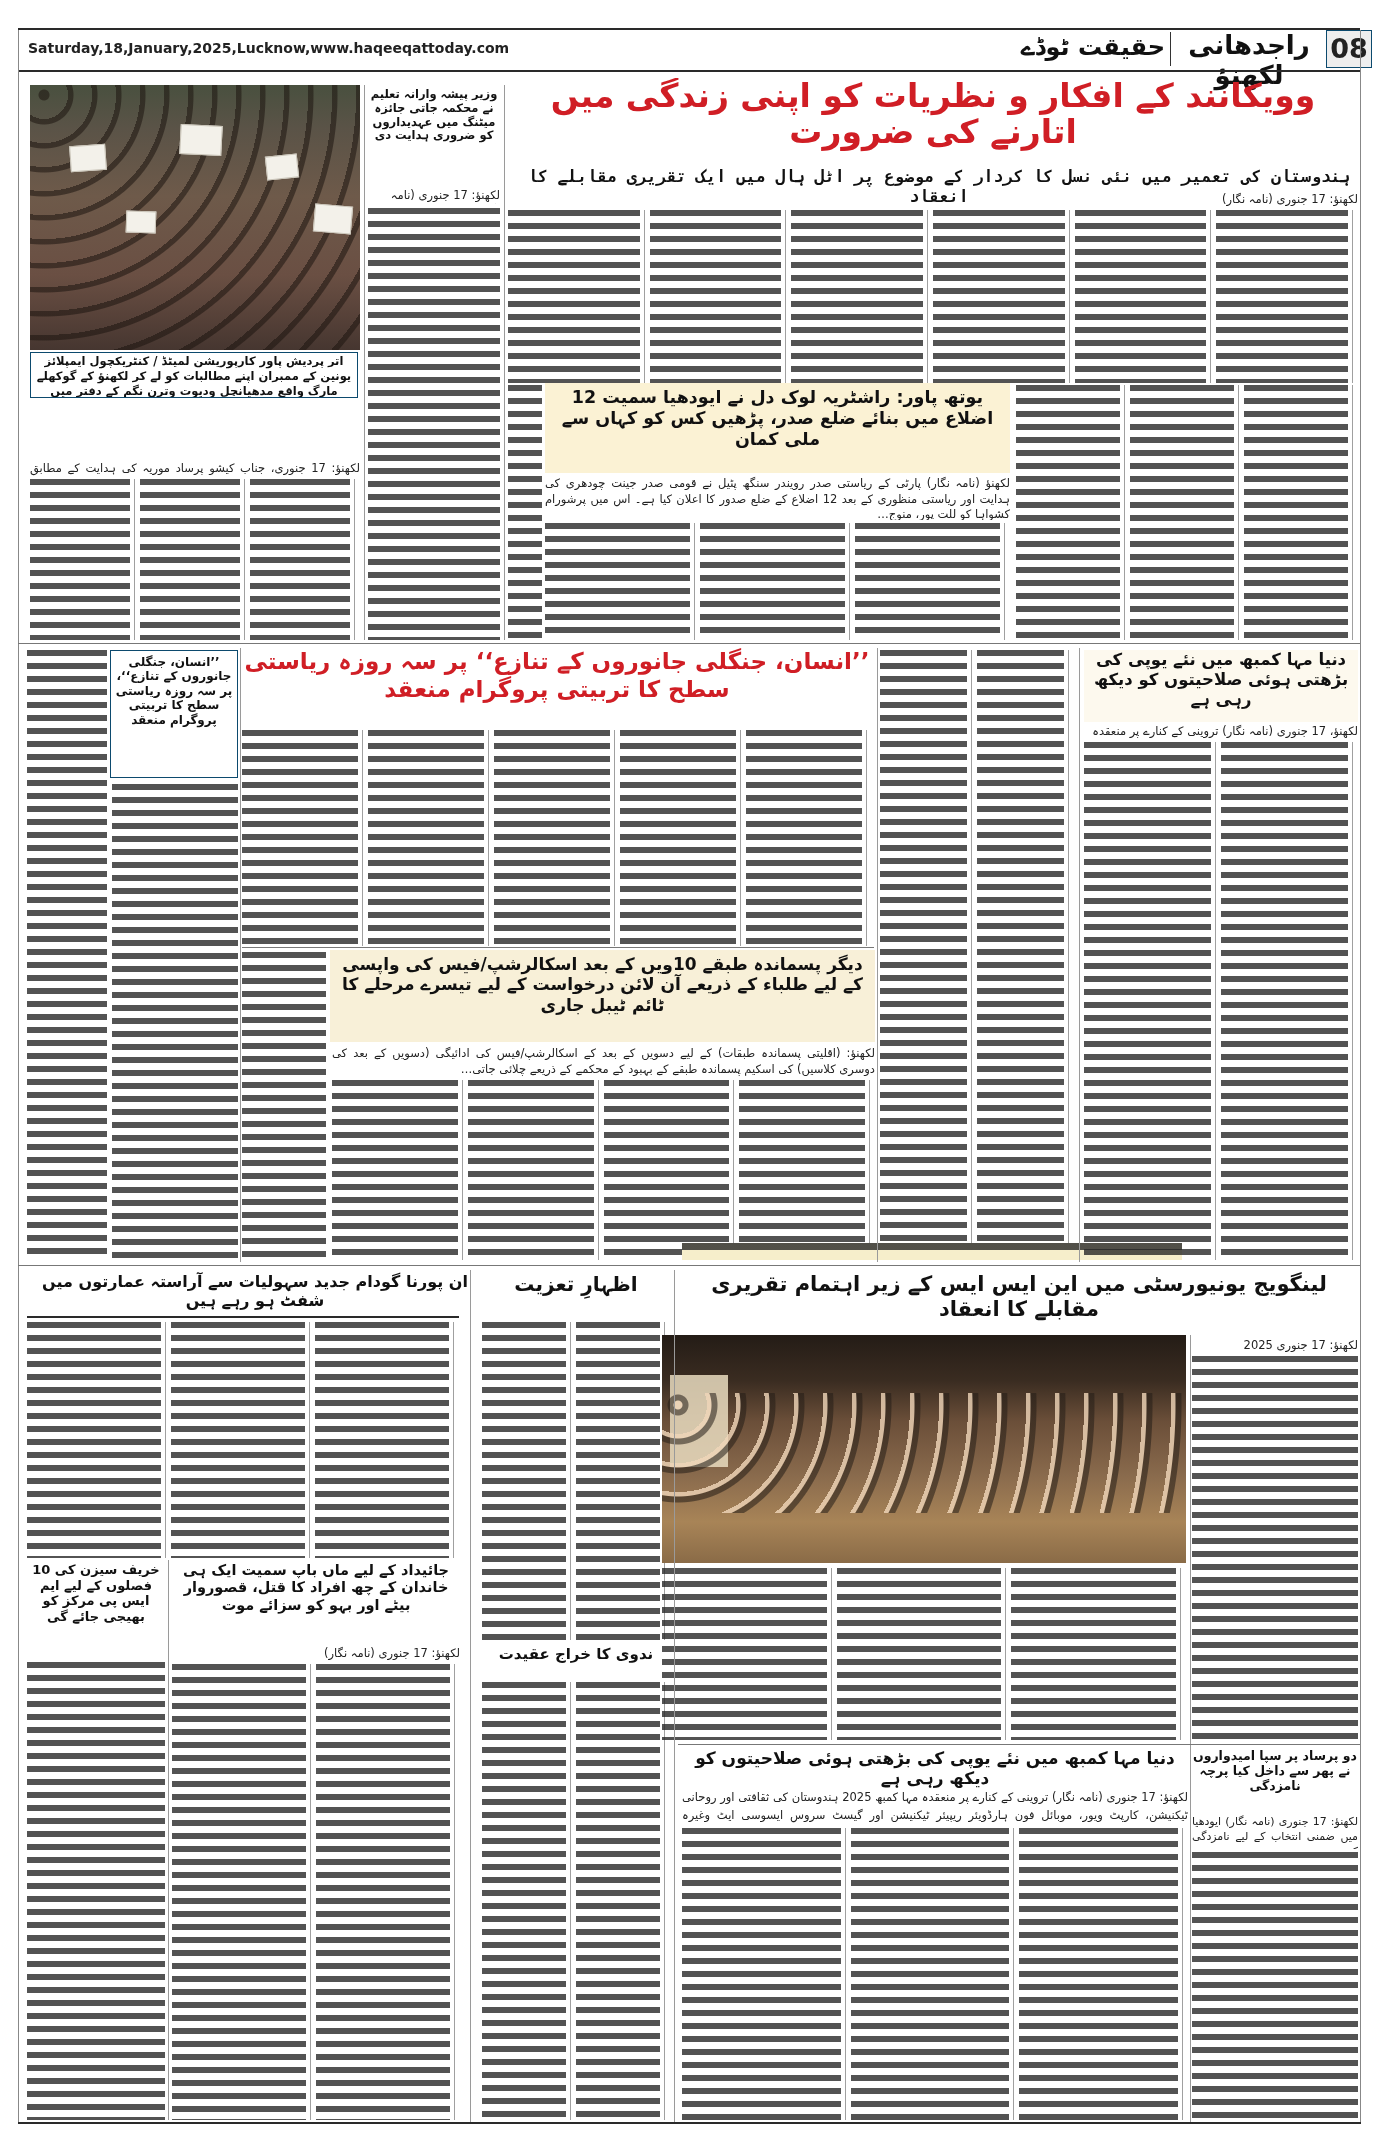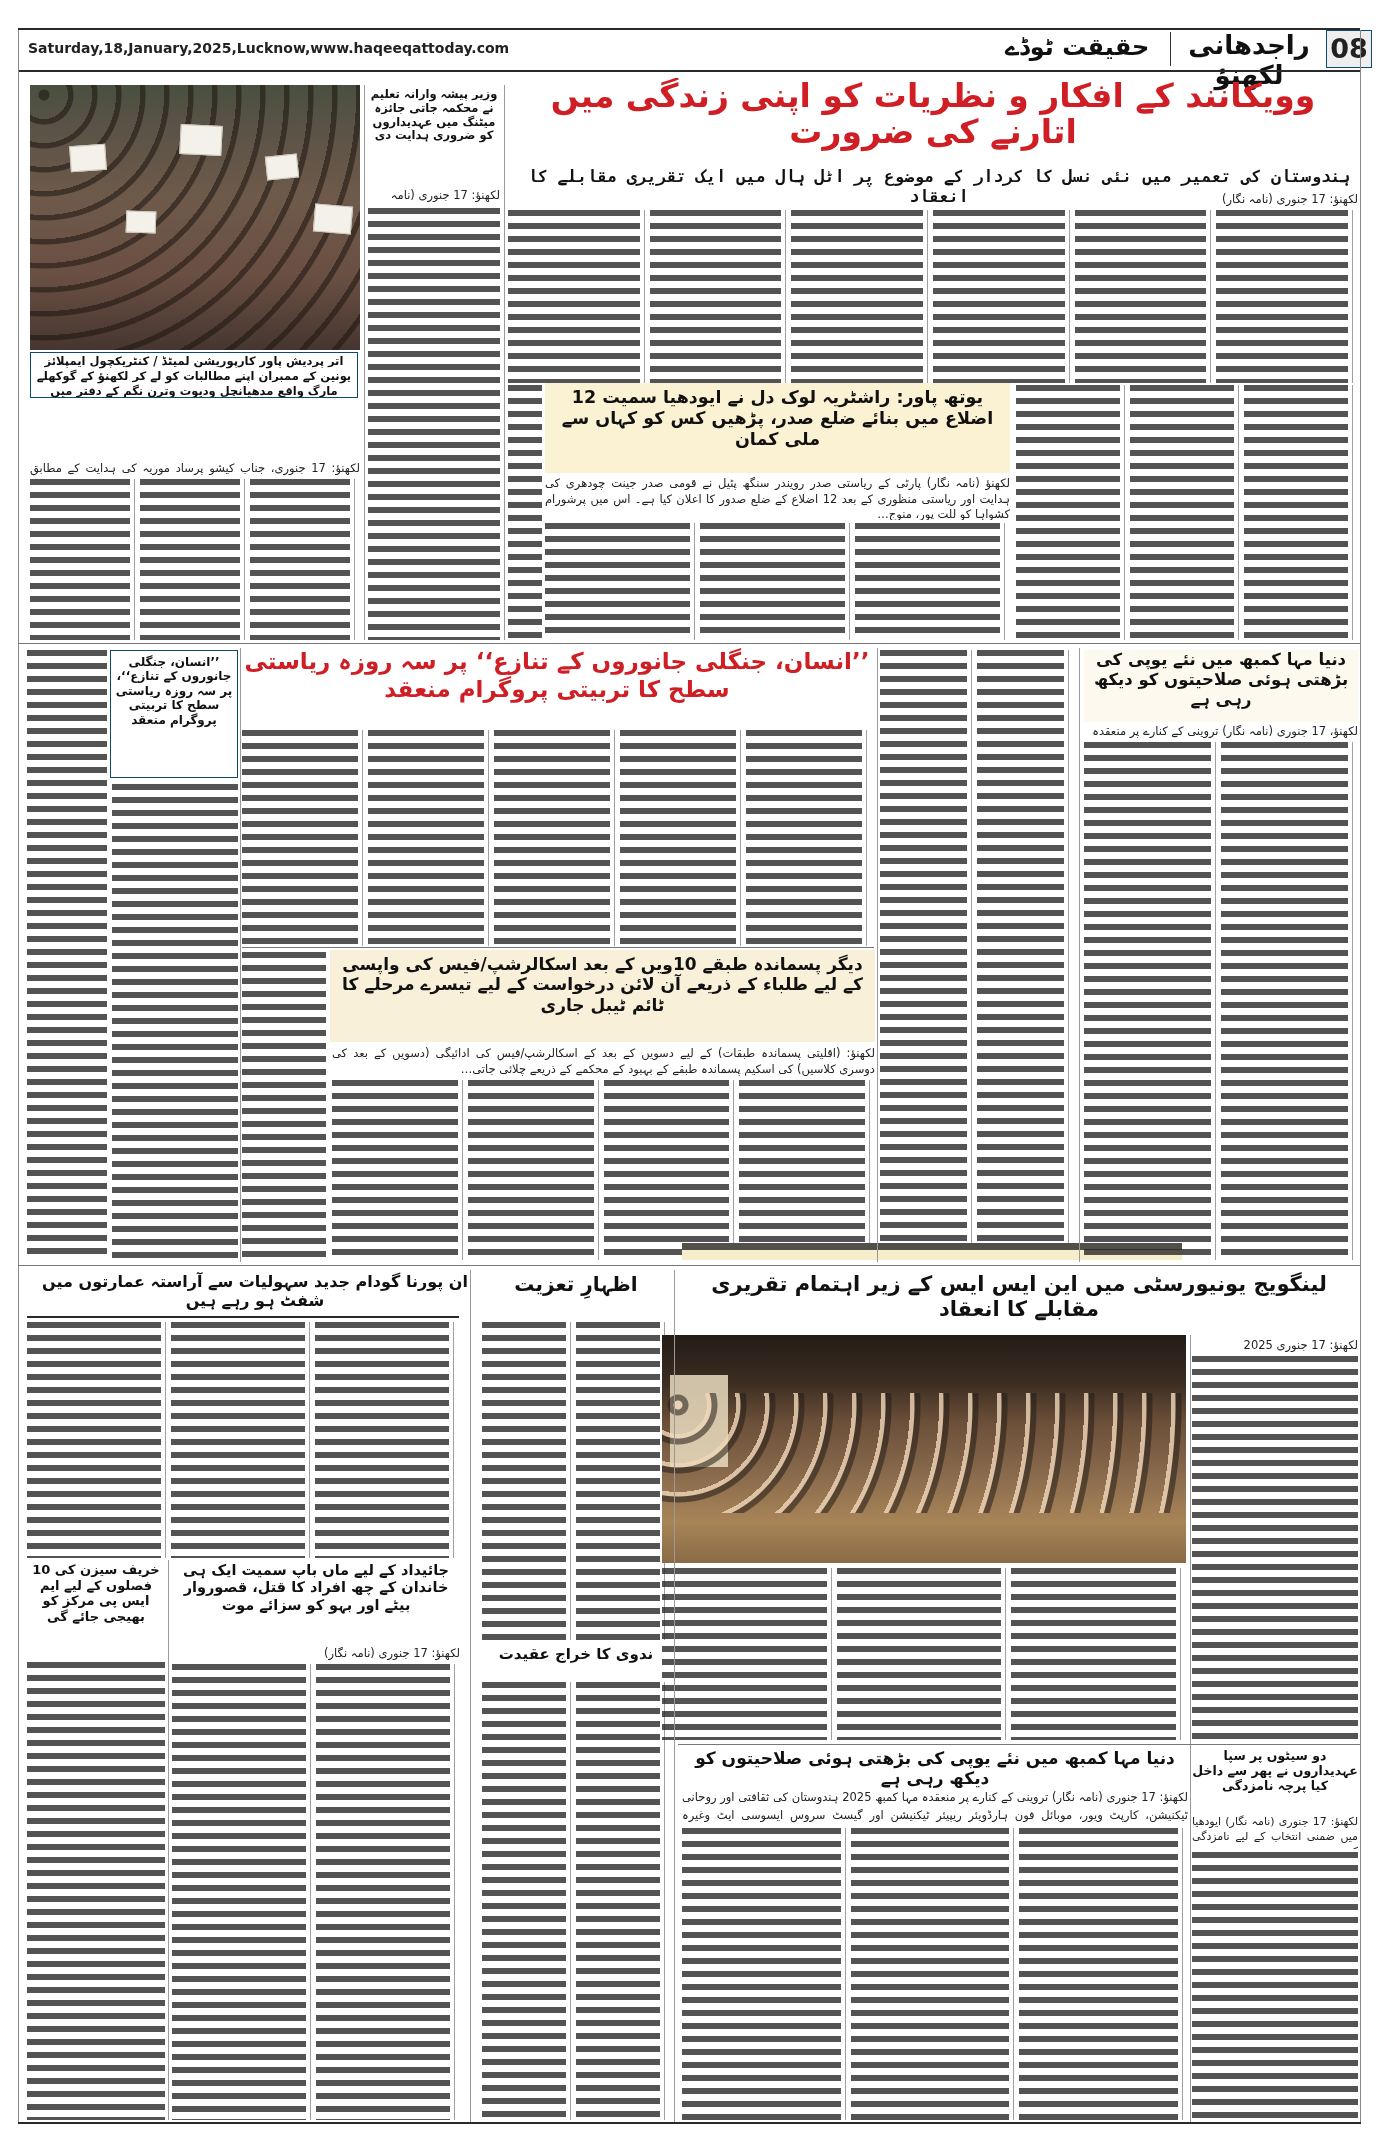--- a/index.html
+++ b/index.html
@@ -38,21 +38,21 @@
   .placard{position:absolute;background:#f3f1ea;border:1px solid #c9c4b8;}
 </style>
 </head>
 <body>
 
 <div class="page">
 
   <div class="abs rule-h" style="left:18px;top:28px;width:1342px;height:2px;"></div>
   <div class="abs" style="left:28px;top:40px;font-size:14px;font-weight:bold;color:#222;">Saturday,18,January,2025,Lucknow,www.haqeeqattoday.com</div>
 
-  <div class="abs ur" style="left:1005px;top:33px;width:160px;font-size:24px;font-weight:bold;color:#111;text-align:left;">حقیقت ٹوڈے</div>
+  <div class="abs ur" style="left:1005px;top:33px;width:160px;font-size:24px;font-weight:bold;color:#111;text-align:right;">حقیقت ٹوڈے</div>
   <div class="abs rule-v" style="left:1170px;top:32px;height:34px;background:#333;"></div>
   <div class="abs ur" style="left:1176px;top:30px;width:146px;font-size:26px;font-weight:bold;color:#111;text-align:center;">راجدھانی لکھنؤ</div>
   <div class="abs boxed" style="left:1326px;top:30px;width:44px;height:36px;background:#eeeeee;font-size:27px;font-weight:bold;color:#222;text-align:center;line-height:36px;">08</div>
   <div class="abs rule-h" style="left:18px;top:70px;width:1342px;height:2px;"></div>
 
   <div class="abs rule-v" style="left:18px;top:30px;height:2094px;background:#888;"></div>
   <div class="abs rule-v" style="left:1360px;top:30px;height:2094px;background:#888;"></div>
   <div class="abs rule-h" style="left:18px;top:2122px;width:1343px;height:2px;"></div>
 
   <div class="abs photo" style="left:30px;top:85px;width:330px;height:265px;
@@ -140,21 +140,21 @@
 
   <div class="abs ur dateline" style="left:1192px;top:1338px;width:166px;height:15px;">لکھنؤ: 17 جنوری 2025</div>
   <div class="sim" style="left:1192px;top:1356px;width:166px;height:384px;"></div>
   <div class="sim" style="left:662px;top:1568px;width:524px;height:172px;--col:174.7px;"></div>
 
   <div class="abs ur hl" style="left:682px;top:1748px;width:506px;height:40px;font-size:17px;">دنیا مہا کمبھ میں نئے یوپی کی بڑھتی ہوئی صلاحیتوں کو دیکھ رہی ہے</div>
   <div class="abs ur lead" style="left:682px;top:1790px;width:506px;height:16px;">لکھنؤ: 17 جنوری (نامہ نگار) تروینی کے کنارے پر منعقدہ مہا کمبھ 2025 ہندوستان کی ثقافتی اور روحانی روایات کا ایک منفرد…</div>
   <div class="abs ur lead" style="left:682px;top:1808px;width:506px;height:16px;">ٹیکنیشن، کارپٹ ویور، موبائل فون ہارڈویئر ریپیئر ٹیکنیشن اور گیسٹ سروس ایسوسی ایٹ وغیرہ خصوصی مہارتیں شامل ہیں۔ ان…</div>
   <div class="sim" style="left:682px;top:1828px;width:506px;height:292px;--col:168.7px;"></div>
 
-  <div class="abs ur hl" style="left:1192px;top:1748px;width:166px;height:64px;font-size:12.5px;">دو سیٹوں پر سپا عہدیداروں نے پھر سے داخل کیا پرچہ نامزدگی</div>
+  <div class="abs ur hl" style="left:1192px;top:1748px;width:166px;height:64px;font-size:12.5px;">دو پرساد پر سپا امیدواروں نے پھر سے داخل کیا پرچہ نامزدگی</div>
   <div class="abs ur lead" style="left:1192px;top:1815px;width:166px;height:34px;font-size:11px;">لکھنؤ: 17 جنوری (نامہ نگار) ایودھیا میں ضمنی انتخاب کے لیے نامزدگی کے…</div>
   <div class="sim" style="left:1192px;top:1852px;width:166px;height:268px;"></div>
 
   <div class="abs rule-v" style="left:470px;top:1270px;height:852px;"></div>
   <div class="abs rule-v" style="left:674px;top:1270px;height:852px;"></div>
   <div class="abs rule-v" style="left:1190px;top:1335px;height:787px;"></div>
   <div class="abs rule-h" style="left:678px;top:1744px;width:682px;height:1px;background:#777;"></div>
 
 </div>
 

